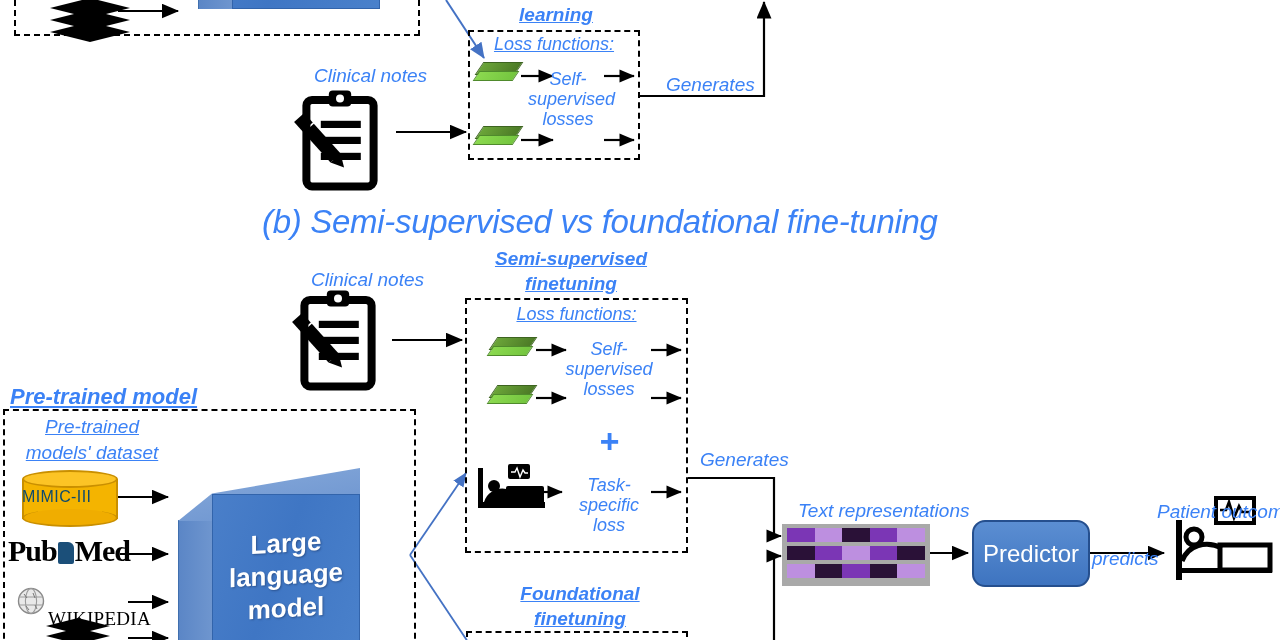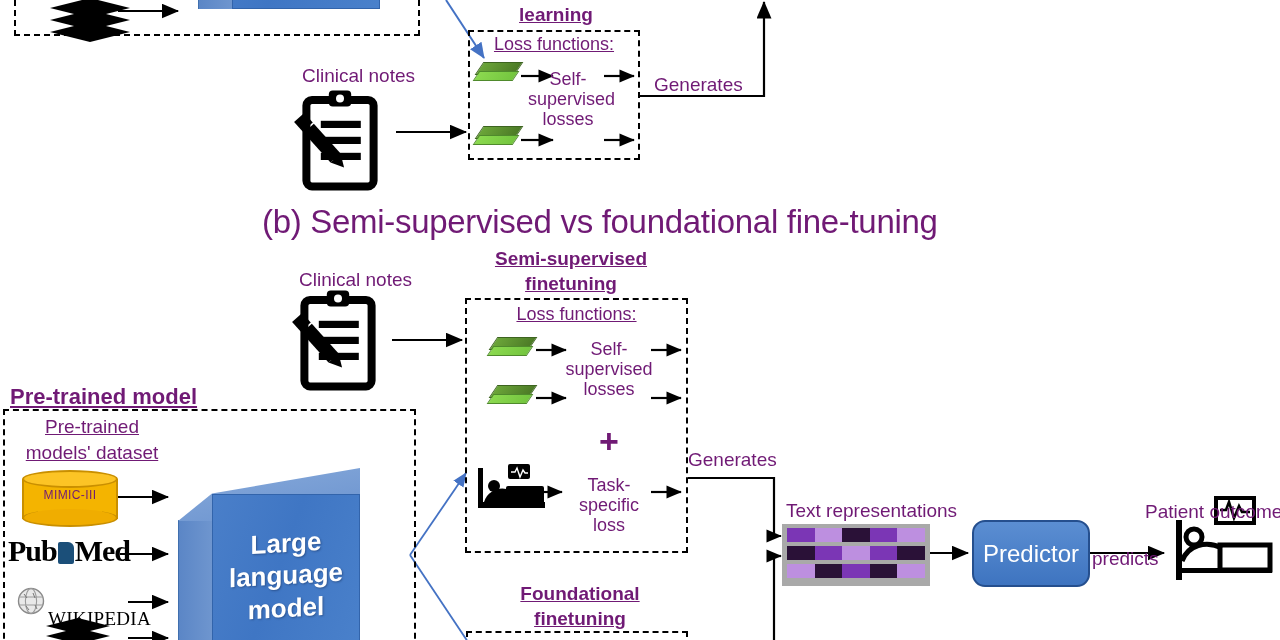--- a/index.html
+++ b/index.html
@@ -11,41 +11,41 @@
     width: 1280px; height: 640px;
     position: relative;
     overflow: hidden;
     font-family: "Liberation Sans", sans-serif;
     color: #000;
   }
   .stage { position: absolute; left: 0; top: 0; width: 1280px; height: 640px; }
   .abs { position: absolute; }
 
   
-  .lbl { position: absolute; white-space: nowrap; line-height: 1.1; color: #701a75; }
+  .lbl { position: absolute; white-space: nowrap; line-height: 1.1; color: #3b82f6; font-style: italic; }
   .section-caption {
     font-size: 33px;
     letter-spacing: -0.3px;
     font-weight: 400;
     margin-left: 14px;
   }
   .box-title {
     font-size: 19px;
     font-weight: bold;
     text-decoration: underline;
     text-align: center;
     line-height: 1.32;
   }
   .sub-underline {
     font-size: 18px;
     text-decoration: underline;
     text-align: center;
   }
   .plain { font-size: 18px; text-align: center; }
-  .plain-l { font-size: 19px; }
+  .plain-l { font-size: 19px; margin-left: 12px; }
 
   
   .dashed {
     position: absolute;
     border: 2.5px dashed #000;
     box-sizing: border-box;
     background: transparent;
   }
 
   
@@ -89,21 +89,21 @@
     box-sizing: border-box;
   }
   .cyl .top-e, .cyl .bot-e {
     position: absolute; left: 0; width: 96px; height: 18px;
     border-radius: 50%; box-sizing: border-box;
   }
   .cyl .top-e { top: 0; background: #fcc425; border: 2px solid #c98f00; }
   .cyl .bot-e { top: 39px; background: #f0ad00; border: 2px solid #c98f00; border-top: none; }
   .cyl .cyl-lbl {
     position: absolute; left: 0; top: 18px; width: 96px;
-    text-align: center; color: #701a75; font-size: 12px; letter-spacing: .4px;
+    text-align: left; color: #0c4a6e; font-size: 16px; letter-spacing: .4px;
   }
 
   
   .predictor {
     position: absolute;
     background: linear-gradient(180deg,#5b8ed2 0%,#3e74c0 100%);
     border: 2px solid #254f8e;
     border-radius: 13px;
     color: #fff;
     display: flex; align-items: center; justify-content: center;

